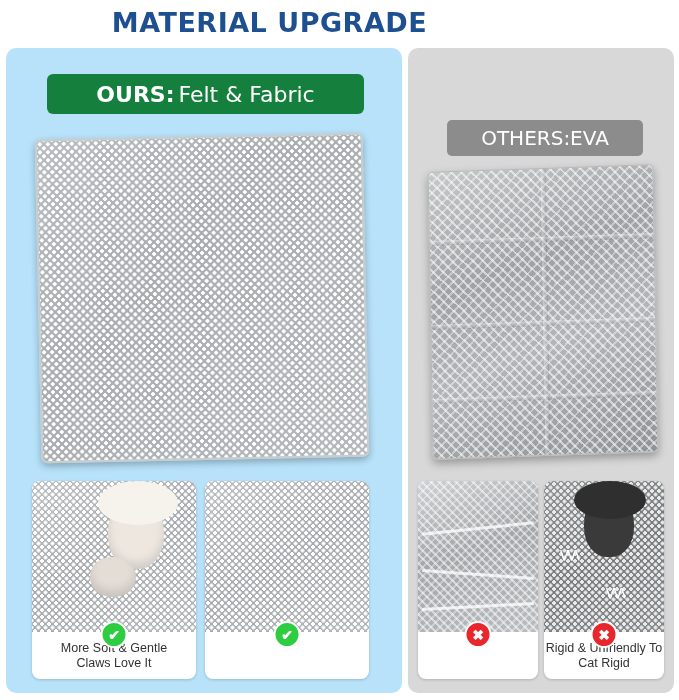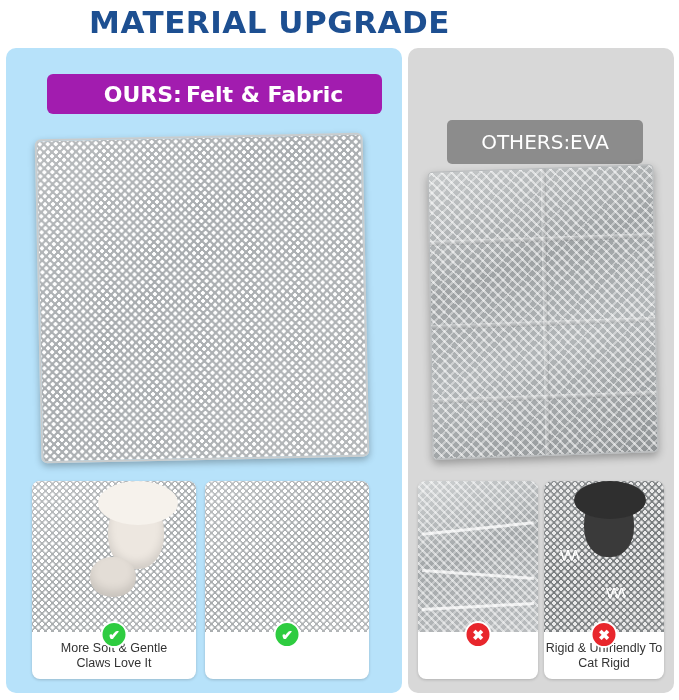--- a/index.html
+++ b/index.html
@@ -19,21 +19,21 @@
   .title {
     position: absolute;
     top: 0;
     left: 0;
     width: 539px;
     height: 44px;
     display: flex;
     align-items: center;
     justify-content: center;
     color: #1d4f91;
-    font-size: 31px;
+    font-size: 27px;
     font-weight: bold;
     letter-spacing: 0.5px;
     font-family: "DejaVu Sans", sans-serif;
   }
 
   
   .panel {
     position: absolute;
     border-radius: 10px;
   }
@@ -52,39 +52,38 @@
     background: #d8d8d8;
   }
 
   
   .label-ours {
     position: absolute;
     left: 47px;
     top: 74px;
     width: 317px;
     height: 40px;
-    background: #a21caf;
+    background: #15803d;
     border-radius: 6px;
     display: flex;
     align-items: center;
     justify-content: center;
     color: #ffffff;
     font-size: 22px;
     font-family: "DejaVu Sans", sans-serif;
-    padding-left: 18px;
   }
   .label-ours b { font-weight: bold; margin-right: 4px; }
-  .label-ours span.reg { font-weight: bold; }
+  .label-ours span.reg { font-weight: normal; }
 
   .label-others {
     position: absolute;
     left: 447px;
     top: 120px;
     width: 196px;
-    height: 44px;
+    height: 36px;
     background: #8c8c8c;
     border-radius: 5px;
     display: flex;
     align-items: center;
     justify-content: center;
     color: #ffffff;
     font-size: 20px;
     font-family: "DejaVu Sans", sans-serif;
   }
 

